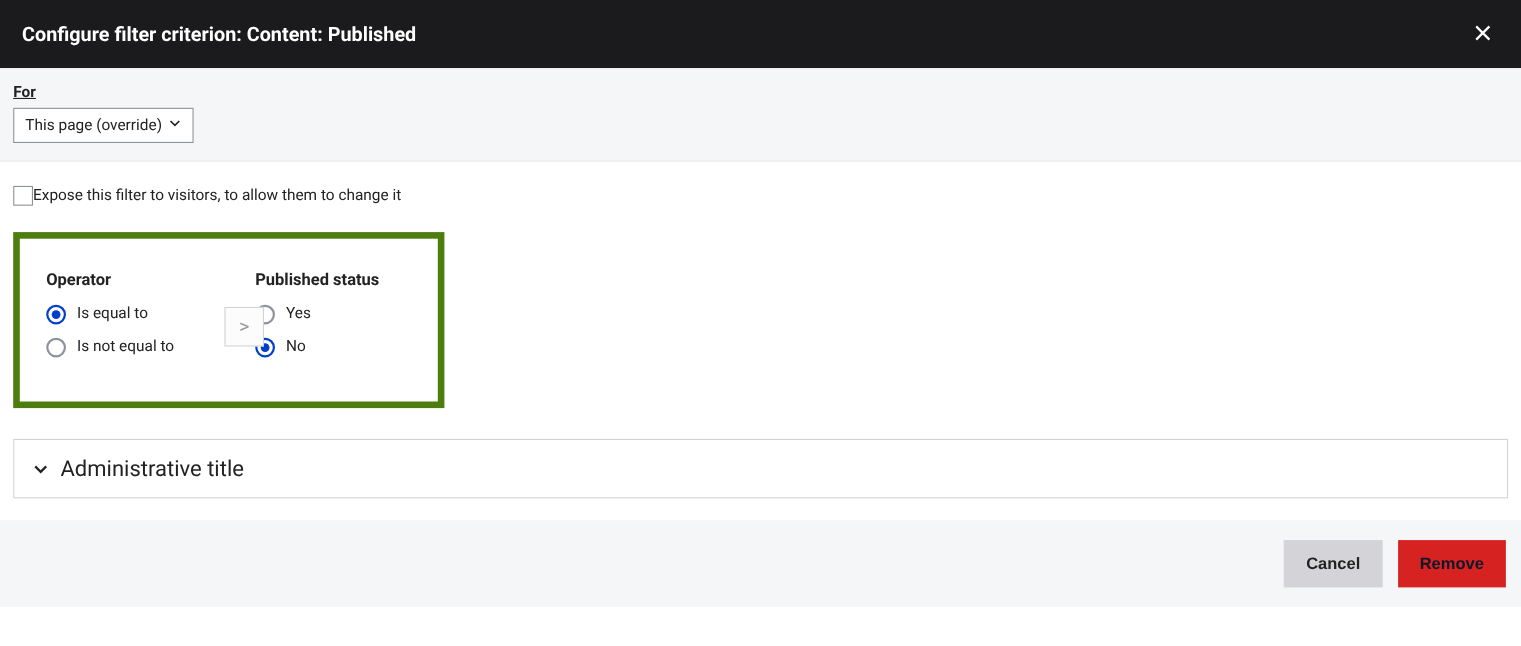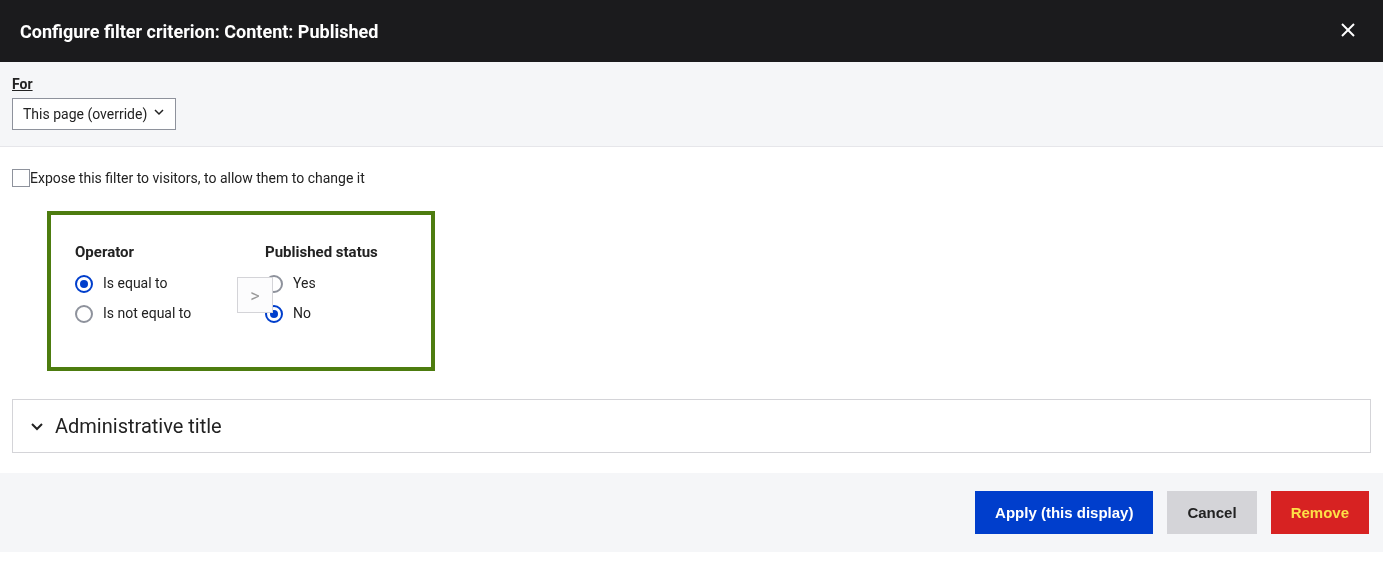--- a/index.html
+++ b/index.html
@@ -77,24 +77,23 @@
     .faux-checkbox {
       width: 18px;
       height: 18px;
       border: 1px solid #8e929c;
       background: #fff;
       display: inline-block;
       cursor: pointer;
     }
     .panels {
       display: inline-flex;
-      border: 4px solid #4d7c0f;
+      border: 6px solid #4d7c0f;
       position: relative;
       min-height: 160px;
-      margin-left: 35px;
     }
     .panel {
       padding: 28px 24px 28px 24px;
       min-width: 190px;
     }
     .panel-title {
       font-weight: 700;
       font-size: 15px;
       margin-bottom: 14px;
     }
@@ -173,21 +172,21 @@
     .btn-primary {
       background: #003ecc;
       color: #fff;
     }
     .btn-secondary {
       background: #d4d4d8;
       color: #222;
     }
     .btn-danger {
       background: #d72222;
-      color: #fde047;
+      color: #0f172a;
     }
   </style>
 </head>
 <body>
 
 <div class="dialog-header">
   <div class="dialog-title">Configure filter criterion: Content: Published</div>
   <button class="close-btn">
     <svg viewBox="0 0 14 14">
         <line x1="1" y1="1" x2="13" y2="13"></line>
@@ -246,16 +245,15 @@
   <div class="collapsible">
     <svg class="chev2" viewBox="0 0 16 16">
         <path d="M3 6 L8 11 L13 6" fill="none" stroke="#222" stroke-width="2"></path>
       </svg>
     <span class="collapsible-title">Administrative title</span>
   </div>
 
 </div>
 
 <div class="footer">
-  <button class="btn btn-primary">Apply (this display)</button>
   <button class="btn btn-secondary">Cancel</button>
   <button class="btn btn-danger">Remove</button>
 </div>
 
 </body></html>

